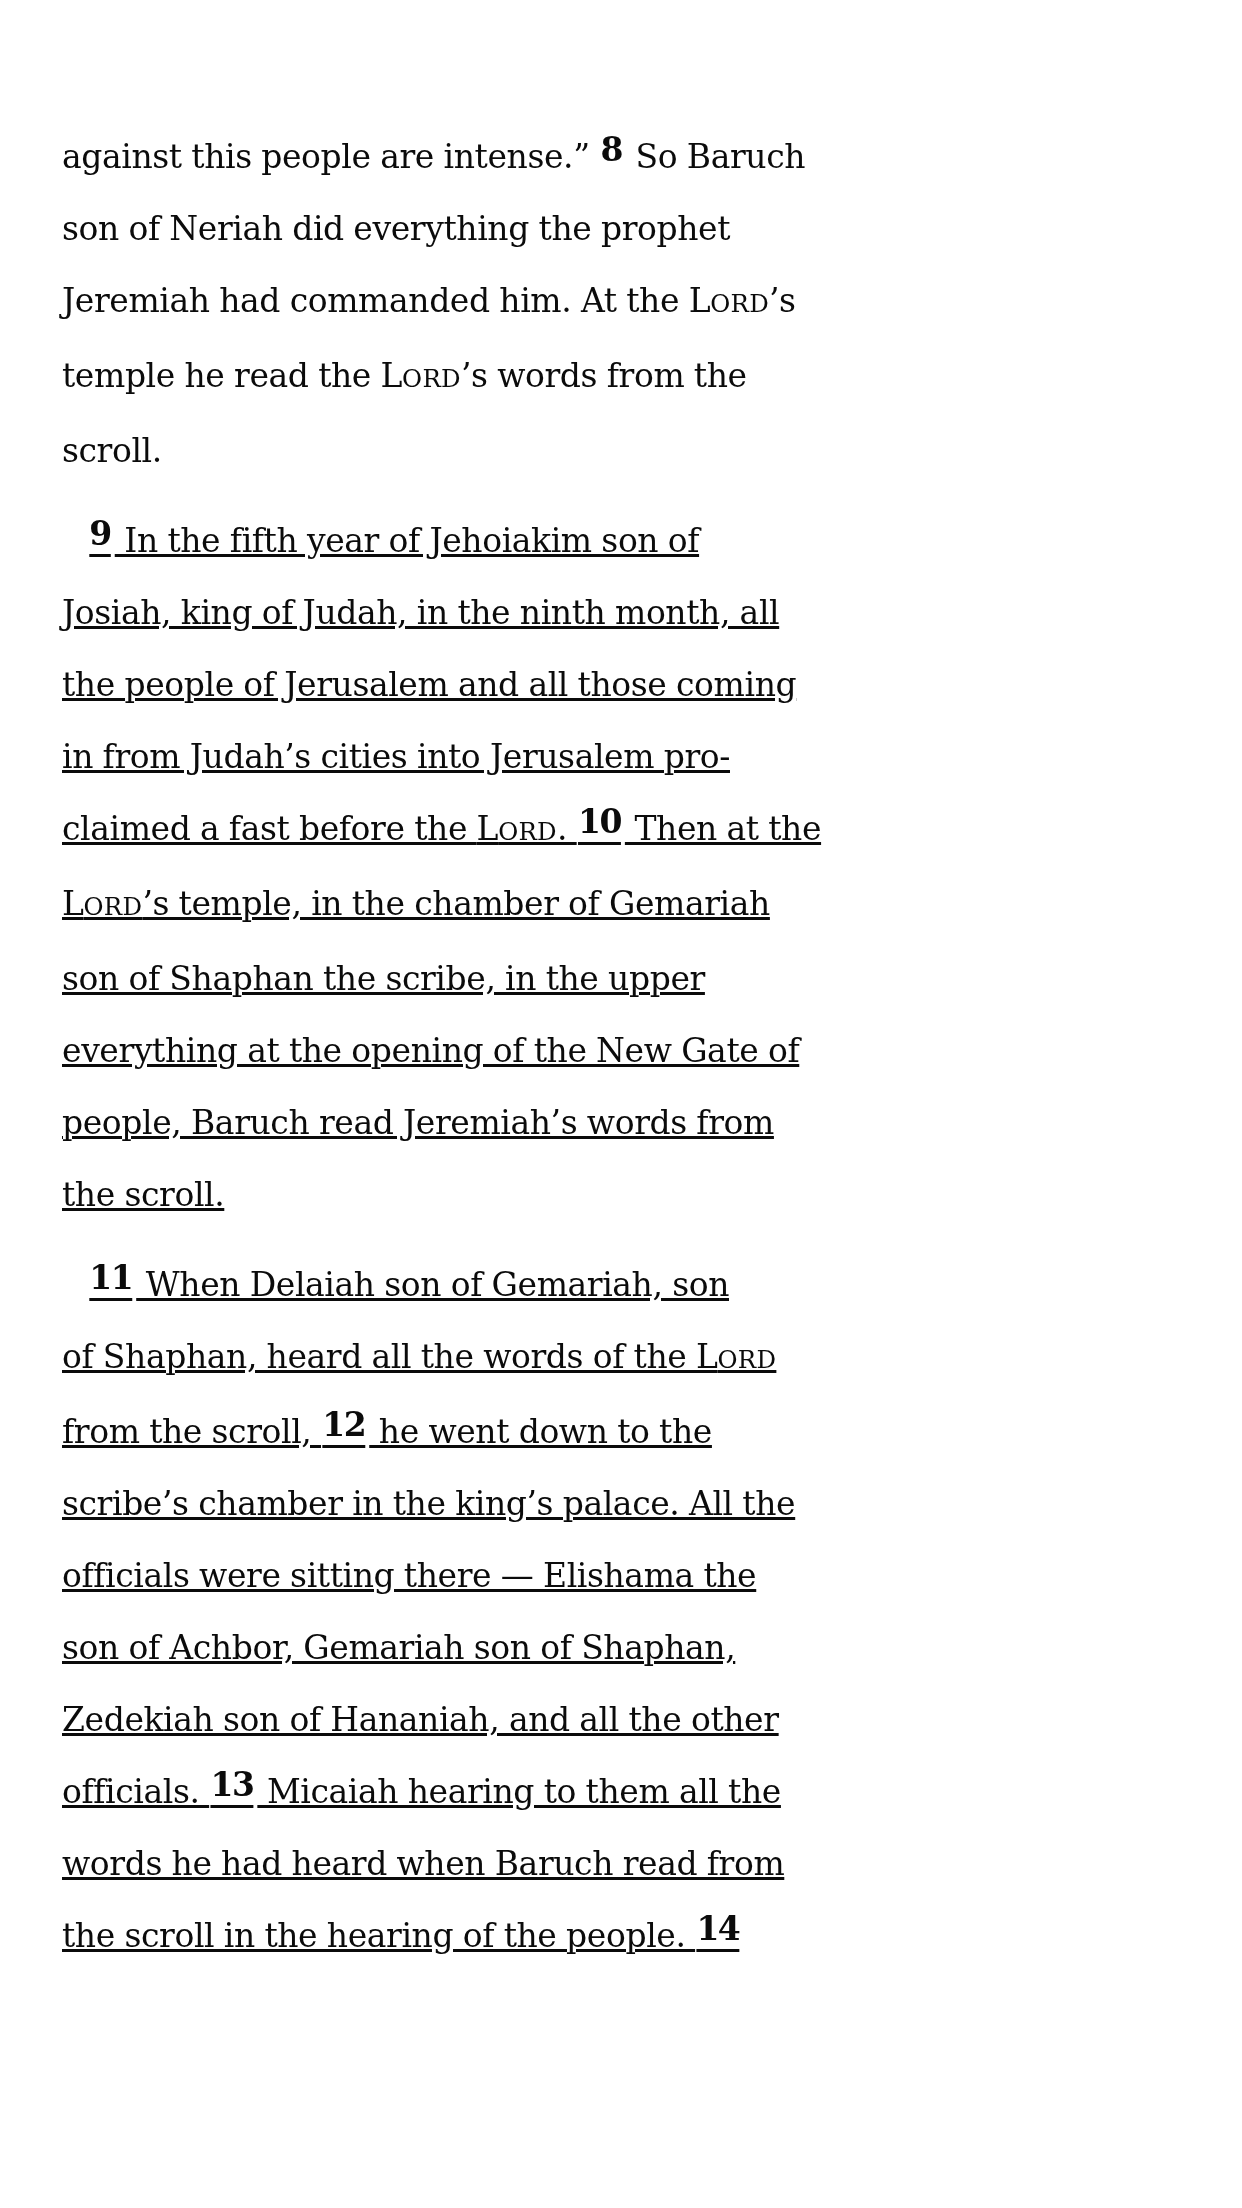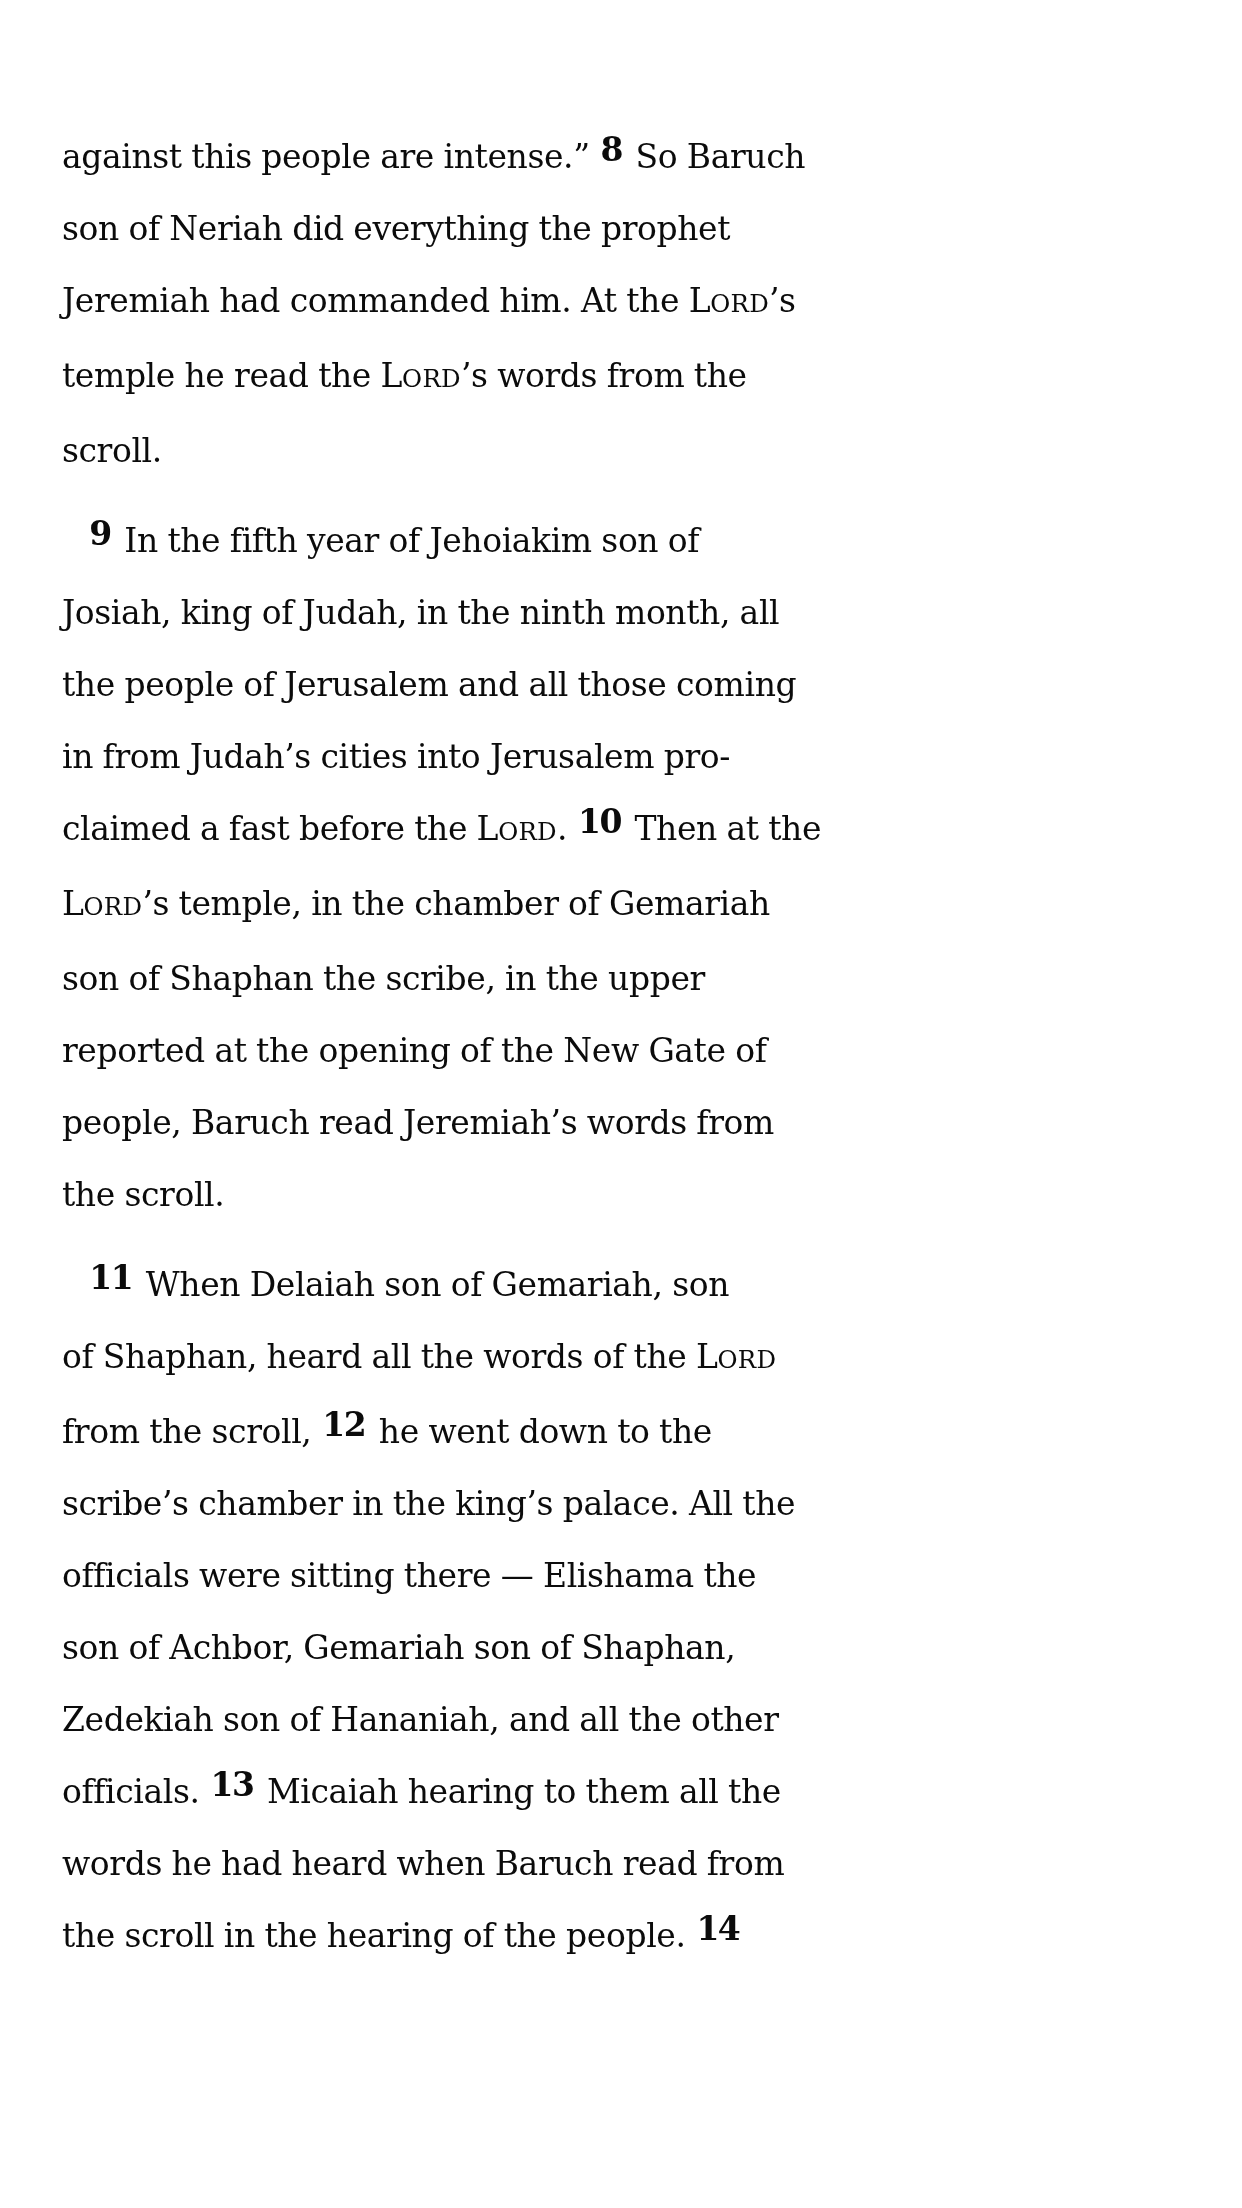--- a/index.html
+++ b/index.html
@@ -18,21 +18,21 @@
     height: 2208px;
     padding: 121px 34px 0 62px;
     font-family: "DejaVu Serif", serif;
     font-size: 33px;
     line-height: 72px;
     color: #0b0b0b;
     letter-spacing: -0.4px;
     word-spacing: -0.5px;
   }
   .para { margin: 0; }
-  .para + .para { margin-top: 18px; }
+  .para + .para { margin-top: 18px; text-decoration: underline; }
   .line { white-space: nowrap; }
   .line.indent { padding-left: 26px; }
   .vnum {
     font-weight: 700;
     font-size: 1.0em;
     position: relative;
     top: -0.2em;
     letter-spacing: -1.5px;
     margin: 0 0.12em 0 0.04em;
   }
@@ -55,21 +55,21 @@
         <div class="line"><span>scroll.</span></div>
       </div>
       <div class="para">
         <div class="line indent"><span class="vnum">9</span><span> In the fifth year of Jehoiakim son of</span></div>
         <div class="line"><span>Josiah, king of Judah, in the ninth month, all</span></div>
         <div class="line"><span>the people of Jerusalem and all those coming</span></div>
         <div class="line"><span>in from Judah’s cities into Jerusalem pro-</span></div>
         <div class="line"><span>claimed a fast before the </span><span class="lord">L<span class="sc">ORD</span></span><span>. </span><span class="vnum">10</span><span> Then at the</span></div>
         <div class="line"><span class="lord">L<span class="sc">ORD</span></span><span>’s temple, in the chamber of Gemariah</span></div>
         <div class="line"><span>son of Shaphan the scribe, in the upper</span></div>
-        <div class="line"><span>reported at the opening of the New Gate of</span></div>
+        <div class="line"><span>everything at the opening of the New Gate of</span></div>
         <div class="line"><span>people, Baruch read Jeremiah’s words from</span></div>
         <div class="line"><span>the scroll.</span></div>
       </div>
       <div class="para">
         <div class="line indent"><span class="vnum">11</span><span> When Delaiah son of Gemariah, son</span></div>
         <div class="line"><span>of Shaphan, heard all the words of the </span><span class="lord">L<span class="sc">ORD</span></span></div>
         <div class="line"><span>from the scroll, </span><span class="vnum">12</span><span> he went down to the</span></div>
         <div class="line"><span>scribe’s chamber in the king’s palace. All the</span></div>
         <div class="line"><span>officials were sitting there — Elishama the</span></div>
         <div class="line"><span>son of Achbor, Gemariah son of Shaphan,</span></div>

